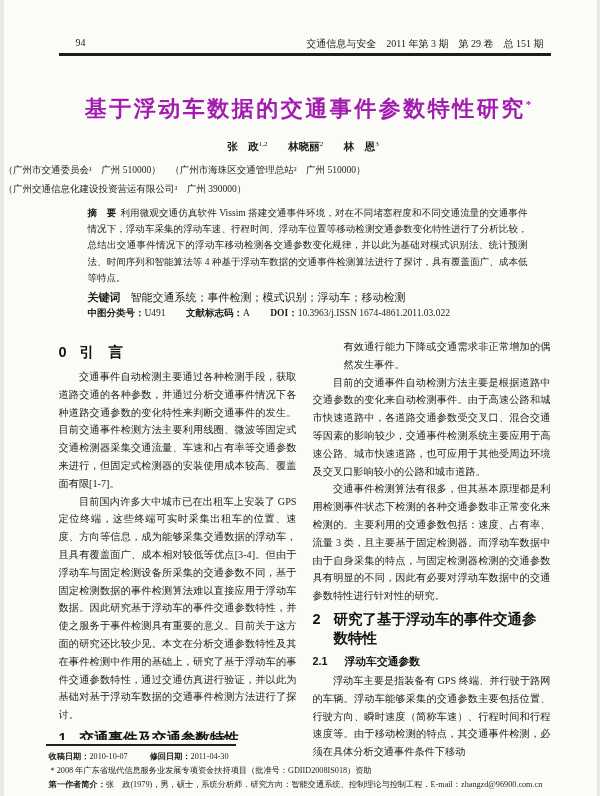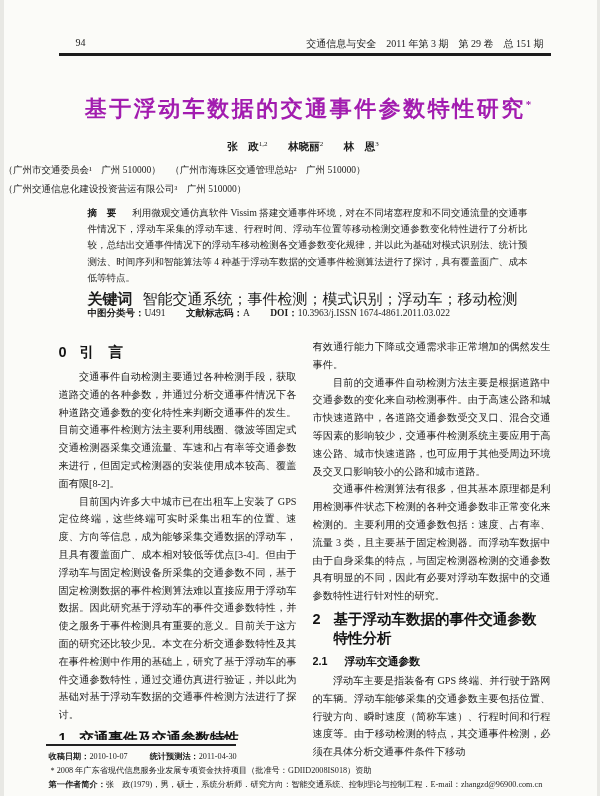--- a/index.html
+++ b/index.html
@@ -38,39 +38,39 @@
   .author sup { font-size:7px; font-weight:normal; }
   .affils {
     position:absolute; top:161px; left:0; width:100%;
     text-align:left; font-size:9.5px; line-height:19px; color:#222;
   }
   
   .abstract {
     position:absolute; top:205px; left:84px; width:440px;
     font-size:9.5px; line-height:16.2px; text-align:justify; color:#1c1c1c;
   }
-  .abstract b { margin-right:16px; }
+  .abstract b { margin-right:4px; }
   .kw {
     position:absolute; top:290px; left:84px; width:440px;
-    font-size:15px; color:#1c1c1c;
+    font-size:11px; color:#1c1c1c;
   }
   .kw b { margin-right:10px; }
   .cls {
     position:absolute; top:307px; left:84px; width:470px;
     font-size:9.5px; color:#1c1c1c;
   }
   .cls .pair { margin-right:18px; }
   
   .col-left  { position:absolute; top:338px; left:55px;  width:238px; height:402px; overflow:hidden; }
   .col-right { position:absolute; top:338px; left:309px; width:238px; height:428px; overflow:hidden; }
   .body-p {
     font-size:10.2px; line-height:17.8px;
     text-align:justify; text-indent:2em; color:#1c1c1c;
   }
-  .body-p.cont { text-indent:0; }
+  .body-p.cont { text-indent:0;margin-left:31px; }
   .sec-h {
     display:flex; gap:13px;
     font-family:"Liberation Sans","DejaVu Sans",sans-serif;
     font-weight:bold; font-size:14.5px; line-height:19px;
     margin:5px 0 6px; color:#141414;
   }
   .sec-h .num { flex:0 0 auto; }
   .sub-h {
     display:flex; gap:17px;
     font-family:"Liberation Sans","DejaVu Sans",sans-serif;
@@ -102,66 +102,66 @@
   <h1 class="title"><span>基于浮动车数据的交通事件参数特性研究</span><sup>*</sup></h1>
 
   <div class="authors">
     <span class="author"><span>张　政</span><sup>1,2</sup></span>
     <span class="author"><span>林晓丽</span><sup>2</sup></span>
     <span class="author"><span>林　恩</span><sup>3</sup></span>
   </div>
 
   <div class="affils">
     <div>（广州市交通委员会¹　广州 510000）　（广州市海珠区交通管理总站²　广州 510000）</div>
-    <div>（广州交通信息化建设投资营运有限公司³　广州 510000）</div>
+    <div>（广州交通信息化建设投资营运有限公司³　广州 390000）</div>
   </div>
 
   <p class="abstract"><b>摘　要</b><span>利用微观交通仿真软件 Vissim 搭建交通事件环境，对在不同堵塞程度和不同交通流量的交通事件情况下，浮动车采集的浮动车速、行程时间、浮动车位置等移动检测交通参数变化特性进行了分析比较，总结出交通事件情况下的浮动车移动检测各交通参数变化规律，并以此为基础对模式识别法、统计预测法、时间序列和智能算法等 4 种基于浮动车数据的交通事件检测算法进行了探讨，具有覆盖面广、成本低等特点。</span></p>
 
   <p class="kw"><b>关键词</b><span>智能交通系统；事件检测；模式识别；浮动车；移动检测</span></p>
 
   <p class="cls">
     <span class="pair"><b>中图分类号：</b><span>U491</span></span>
     <span class="pair"><b>文献标志码：</b><span>A</span></span>
     <span class="pair"><b>DOI：</b><span>10.3963/j.ISSN 1674-4861.2011.03.022</span></span>
   </p>
 
   <div class="col-left">
     <div class="sec-h">
       <span class="num">0</span>
       <span>引　言</span>
     </div>
-    <p class="body-p">交通事件自动检测主要通过各种检测手段，获取道路交通的各种参数，并通过分析交通事件情况下各种道路交通参数的变化特性来判断交通事件的发生。目前交通事件检测方法主要利用线圈、微波等固定式交通检测器采集交通流量、车速和占有率等交通参数来进行，但固定式检测器的安装使用成本较高、覆盖面有限[8-2]。</p>
+    <p class="body-p">交通事件自动检测主要通过各种检测手段，获取道路交通的各种参数，并通过分析交通事件情况下各种道路交通参数的变化特性来判断交通事件的发生。目前交通事件检测方法主要利用线圈、微波等固定式交通检测器采集交通流量、车速和占有率等交通参数来进行，但固定式检测器的安装使用成本较高、覆盖面有限[1-7]。</p>
     <p class="body-p">目前国内许多大中城市已在出租车上安装了 GPS 定位终端，这些终端可实时采集出租车的位置、速度、方向等信息，成为能够采集交通数据的浮动车，且具有覆盖面广、成本相对较低等优点[3-4]。但由于浮动车与固定检测设备所采集的交通参数不同，基于固定检测数据的事件检测算法难以直接应用于浮动车数据。因此研究基于浮动车的事件交通参数特性，并使之服务于事件检测具有重要的意义。目前关于这方面的研究还比较少见。本文在分析交通参数特性及其在事件检测中作用的基础上，研究了基于浮动车的事件交通参数特性，通过交通仿真进行验证，并以此为基础对基于浮动车数据的交通事件检测方法进行了探讨。</p>
     <div class="sec-h">
       <span class="num">1</span>
       <span>交通事件及交通参数特性</span>
     </div>
 
   </div>
 
   <div class="col-right">
     <p class="body-p cont">有效通行能力下降或交通需求非正常增加的偶然发生事件。</p>
     <p class="body-p">目前的交通事件自动检测方法主要是根据道路中交通参数的变化来自动检测事件。由于高速公路和城市快速道路中，各道路交通参数受交叉口、混合交通等因素的影响较少，交通事件检测系统主要应用于高速公路、城市快速道路，也可应用于其他受周边环境及交叉口影响较小的公路和城市道路。</p>
     <p class="body-p">交通事件检测算法有很多，但其基本原理都是利用检测事件状态下检测的各种交通参数非正常变化来检测的。主要利用的交通参数包括：速度、占有率、流量 3 类，且主要基于固定检测器。而浮动车数据中由于自身采集的特点，与固定检测器检测的交通参数具有明显的不同，因此有必要对浮动车数据中的交通参数特性进行针对性的研究。</p>
     <div class="sec-h">
       <span class="num">2</span>
-      <span>基于浮动车数据的事件交通参数特性分析</span>
+      <span>研究了基于浮动车的事件交通参数特性</span>
     </div>
     <div class="sub-h">
       <span class="num">2.1</span>
       <span>浮动车交通参数</span>
     </div>
     <p class="body-p">浮动车主要是指装备有 GPS 终端、并行驶于路网的车辆。浮动车能够采集的交通参数主要包括位置、行驶方向、瞬时速度（简称车速）、行程时间和行程速度等。由于移动检测的特点，其交通事件检测，必须在具体分析交通事件条件下移动</p>
   </div>
 
   <div class="fn-rule"></div>
   <div class="fn">
     <div>
-      <b>收稿日期：</b><span>2010-10-07</span><span class="gap"></span><b>统计预测法：</b><span>2011-04-30</span>
+      <b>收稿日期：</b><span>2010-10-07</span><span class="gap"></span><b>修回日期：</b><span>2011-04-30</span>
     </div>
     <div>
       <span>＊2008 年广东省现代信息服务业发展专项资金扶持项目（批准号：GDIID2008IS018）资助</span>
     </div>
     <div>
       <b>第一作者简介：</b><span>张　政(1979)，男，硕士，系统分析师．研究方向：智能交通系统、控制理论与控制工程．E-mail：zhangzd@96900.com.cn</span>
     </div>
   </div>
 
 </div>

